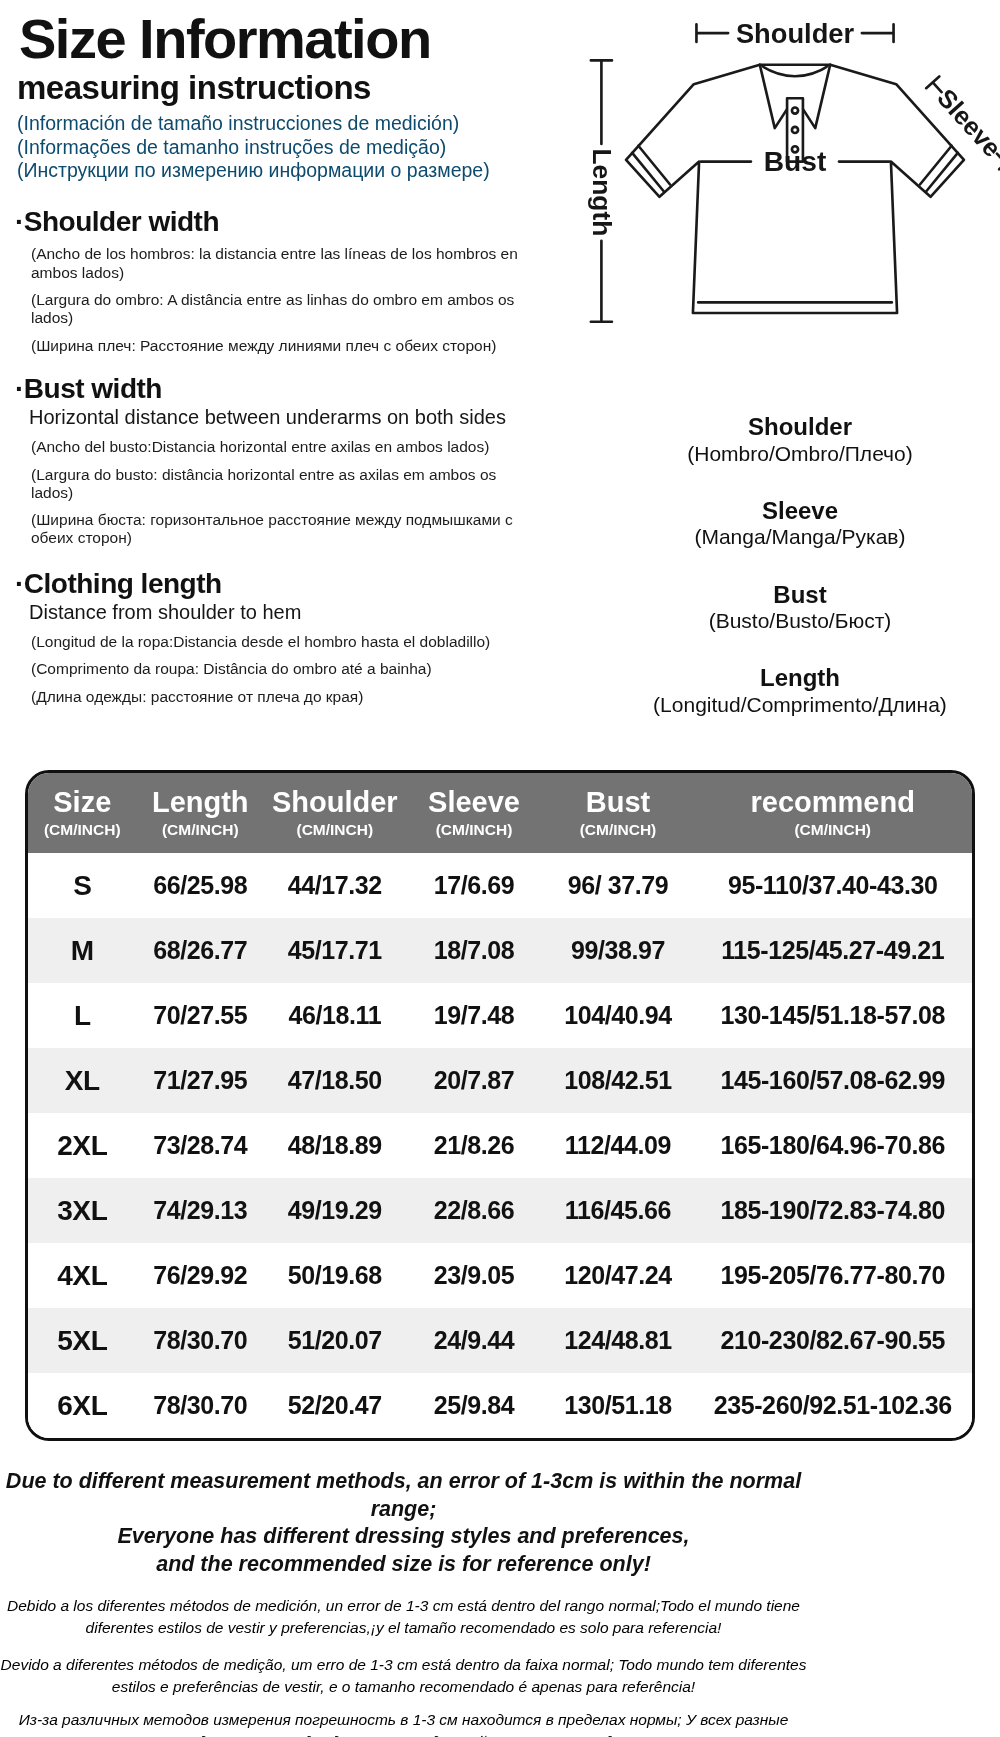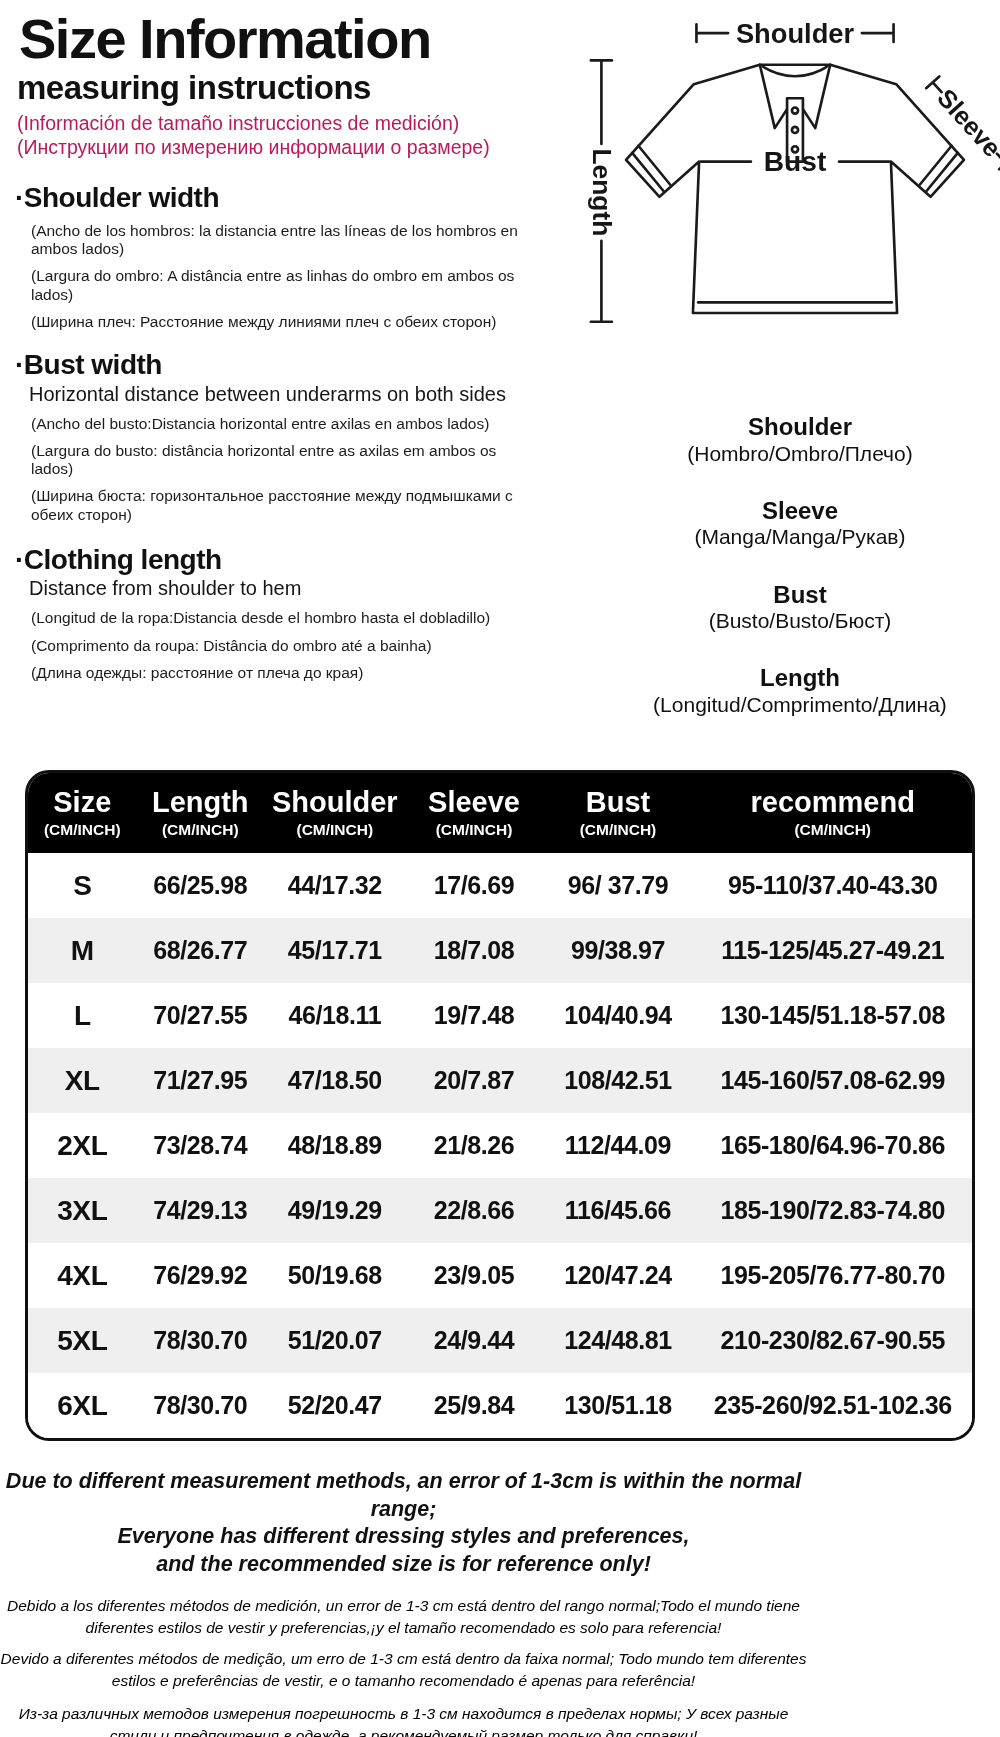--- a/index.html
+++ b/index.html
@@ -6,64 +6,65 @@
   body{
     width:1000px;height:1737px;position:relative;overflow:hidden;
     background:#ffffff;color:#111;
     font-family:"Liberation Sans", sans-serif;
     -webkit-font-smoothing:antialiased;
   }
   
   .intro{position:absolute;left:15px;top:6px;width:540px;}
   .title{font-size:56px;font-weight:700;letter-spacing:-1.5px;line-height:1.02;margin:4px;}
   .subtitle{font-size:33px;font-weight:700;letter-spacing:-0.5px;margin:4px 0 6px 2px;line-height:1.05;}
-  .title-trans{font-size:19.5px;line-height:1.22;margin-left:2px;color:#be185d;}
+  .title-trans{font-size:19.5px;line-height:1.22;margin-left:2px;color:#0c4a6e;}
   .section{margin-top:24px;}
   .sec-head{font-size:28px;font-weight:700;letter-spacing:-0.5px;line-height:1.05;margin:0;}
   .sec-desc{font-size:20px;margin:3px 0 0 14px;line-height:1.15;color:#161616;}
   .sec-p{font-size:15.5px;line-height:1.18;margin:9px 0 0 16px;color:#1c1c1c;max-width:505px;}
   .s-bust{margin-top:19px;}
   .s-cloth{margin-top:21px;}
   
   .shirt-svg{position:absolute;left:575px;top:12px;width:440px;height:auto;overflow:visible;}
   
   .legend{position:absolute;left:570px;top:413px;width:460px;text-align:center;}
   .legend-group{margin-bottom:31px;}
   .legend-term{font-size:24px;font-weight:700;line-height:1.15;}
   .legend-trans{font-size:21px;line-height:1.2;}
   
   .size-table{
     position:absolute;left:25px;top:770px;width:950px;
     border:3px solid #101010;border-radius:24px;overflow:hidden;
     box-sizing:border-box;background:#fff;
   }
   .t-grid{display:grid;grid-template-columns:11.5% 13.5% 15% 14.5% 16% 29.5%;align-items:center;}
-  .t-head{background:#000000;color:#fff;height:80px;}
+  .t-head{background:#737373;color:#fff;height:80px;}
   .t-head .cell{text-align:center;}
   .col-label{font-size:29px;font-weight:700;line-height:1.1;display:block;}
   .col-unit{font-size:15.5px;font-weight:700;line-height:1.2;display:block;margin-top:2px;}
   .t-row{height:65px;background:#fff;}
   .t-row.alt{background:#efefef;}
   .t-row .cell{text-align:center;font-size:25px;font-weight:700;letter-spacing:-0.4px;white-space:nowrap;}
   .t-row .cell.size{font-size:28px;font-weight:800;}
   
   .foot{position:absolute;left:0;top:1468px;width:807px;text-align:center;font-style:italic;}
   .foot-en{font-size:21.5px;font-weight:700;line-height:1.28;}
   .foot-p{font-size:15.5px;line-height:1.42;margin:0 auto;color:#000000;}
   .fp-es{margin-top:17px;max-width:935px;}
-  .fp-pt{margin-top:9px;max-width:880px;}
+  .fp-pt{margin-top:15px;max-width:880px;}
   .fp-ru{margin-top:11px;max-width:900px;}
 </style>
 </head>
 <body>
 
 <div class="intro">
   <h1 class="title">Size Information</h1>
   <div class="subtitle">measuring instructions</div>
   <div class="title-trans">(Información de tamaño instrucciones de medición)</div>
+  <div class="title-trans">(Informações de tamanho instruções de medição)</div>
   <div class="title-trans">(Инструкции по измерению информации о размере)</div>
 
   <div class="section">
     <h2 class="sec-head">·Shoulder width</h2>
     <p class="sec-p">(Ancho de los hombros: la distancia entre las líneas de los hombros en ambos lados)</p>
     <p class="sec-p">(Largura do ombro: A distância entre as linhas do ombro em ambos os lados)</p>
     <p class="sec-p">(Ширина плеч: Расстояние между линиями плеч с обеих сторон)</p>
   </div>
 
   <div class="section s-bust">

